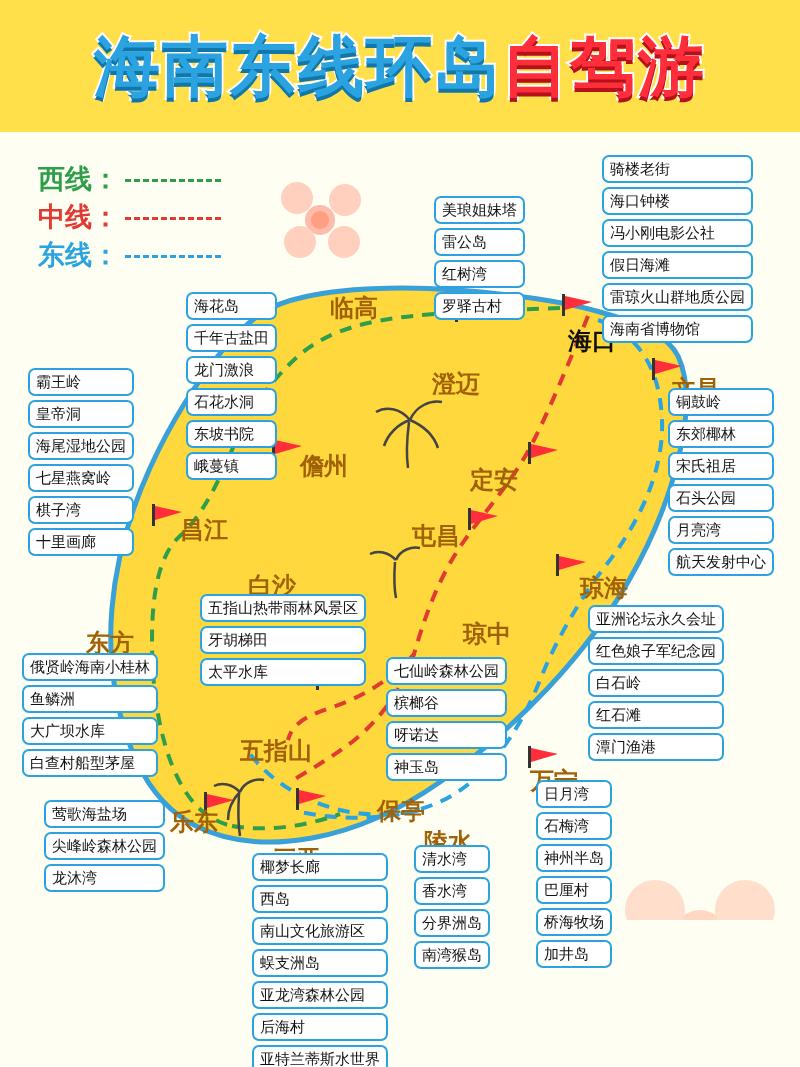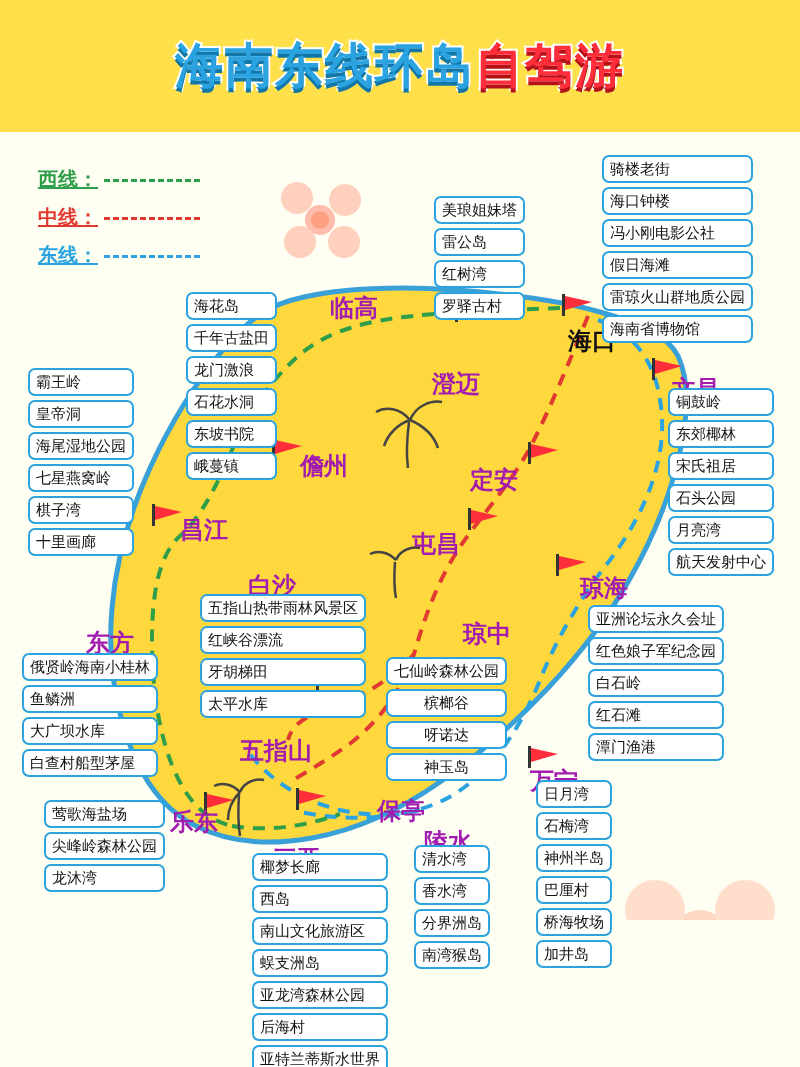--- a/index.html
+++ b/index.html
@@ -8,53 +8,53 @@
     background:#fffef2;
     font-family:"Liberation Sans","DejaVu Sans",sans-serif;
   }
   
   .header{
     position:absolute;left:0;top:0;width:800px;height:132px;
     background:#ffe04a;
   }
   .header .title{
     position:absolute;left:0;top:20px;width:800px;text-align:center;
-    font-size:48px;font-weight:bold;letter-spacing:2px;
+    font-size:66px;font-weight:bold;letter-spacing:2px;
     line-height:92px;white-space:nowrap;
   }
   .title .blue{
     color:#2aa3e0;
     -webkit-text-stroke:4px #ffffff;
     paint-order:stroke fill;
     text-shadow:0 4px 0 #1177a8;
   }
   .title .red{
     color:#ff2e3a;
     -webkit-text-stroke:4px #ffffff;
     paint-order:stroke fill;
     text-shadow:0 4px 0 #b4121b;
   }
   
   .legend{position:absolute;left:38px;top:160px;}
   .legend-row{display:flex;align-items:center;height:38px;}
-  .legend-label{font-size:20px;font-weight:bold;white-space:nowrap;text-decoration:underline;}
+  .legend-label{font-size:27px;font-weight:bold;white-space:nowrap;}
   .legend-dash{width:96px;height:0;border-top:3px dashed #333;margin-left:6px;margin-top:2px;}
   .lg-west .legend-label{color:#2f9e4a;}
   .lg-west .legend-dash{border-top-color:#2f9e4a;}
   .lg-mid .legend-label{color:#e03a32;text-align:center;}
   .lg-mid .legend-dash{border-top-color:#e03a32;}
   .lg-east .legend-label{color:#2aa3e0;}
   .lg-east .legend-dash{border-top-color:#2aa3e0;}
 
   
   .island{position:absolute;left:0;top:120px;width:800px;height:800px;}
 
   
   .city{
-    position:absolute;font-size:24px;font-weight:bold;color:#a21caf;
+    position:absolute;font-size:24px;font-weight:bold;color:#a16207;
     white-space:nowrap;
   }
   
   .chip{
     position:absolute;
     background:#ffffff;border:2px solid #2aa3e0;border-radius:7px;
     font-size:15px;color:#111;line-height:1;
     padding:4px 6px 5px 6px;white-space:nowrap;
   }
   .chip-group{position:absolute;}
@@ -204,21 +204,21 @@
     <path d="M239,674 C238,690 238,704 240,716"></path>
   </g>
 </svg>
 
 <div class="city" style="left:330px;top:292px;">临高</div>
 <div class="city" style="left:568px;top:325px;color:#111;">海口</div>
 <div class="city" style="left:432px;top:368px;">澄迈</div>
 <div class="city" style="left:672px;top:373px;">文昌</div>
 <div class="city" style="left:300px;top:450px;">儋州</div>
 <div class="city" style="left:470px;top:458px;margin-top:6px;">定安</div>
-<div class="city" style="left:412px;top:520px;margin-top:8px;">屯昌</div>
+<div class="city" style="left:412px;top:520px;">屯昌</div>
 <div class="city" style="left:180px;top:514px;">昌江</div>
 <div class="city" style="left:248px;top:570px;">白沙</div>
 <div class="city" style="left:580px;top:572px;">琼海</div>
 <div class="city" style="left:463px;top:618px;">琼中</div>
 <div class="city" style="left:86px;top:627px;">东方</div>
 <div class="city" style="left:240px;top:723px;margin-top:12px;">五指山</div>
 <div class="city" style="left:530px;top:765px;">万宁</div>
 <div class="city" style="left:377px;top:795px;">保亭</div>
 <div class="city" style="left:170px;top:806px;">乐东</div>
 <div class="city" style="left:424px;top:826px;">陵水</div>
@@ -262,34 +262,33 @@
   <div class="chip">霸王岭</div>
   <div class="chip">皇帝洞</div>
   <div class="chip">海尾湿地公园</div>
   <div class="chip">七星燕窝岭</div>
   <div class="chip">棋子湾</div>
   <div class="chip">十里画廊</div>
 </div>
 
 <div class="chip-group" style="left:200px;top:594px;">
   <div class="chip">五指山热带雨林风景区</div>
-  <div class="chip">红峡谷漂流</div>
   <div class="chip">牙胡梯田</div>
   <div class="chip">太平水库</div>
 </div>
 
 <div class="chip-group" style="left:588px;top:605px;">
   <div class="chip">亚洲论坛永久会址</div>
   <div class="chip">红色娘子军纪念园</div>
   <div class="chip">白石岭</div>
   <div class="chip">红石滩</div>
   <div class="chip">潭门渔港</div>
 </div>
 
-<div class="chip-group" style="left:386px;top:657px;text-align:center;">
+<div class="chip-group" style="left:386px;top:657px;">
   <div class="chip">七仙岭森林公园</div>
   <div class="chip">槟榔谷</div>
   <div class="chip">呀诺达</div>
   <div class="chip">神玉岛</div>
 </div>
 
 <div class="chip-group" style="left:22px;top:653px;">
   <div class="chip">俄贤岭海南小桂林</div>
   <div class="chip">鱼鳞洲</div>
   <div class="chip">大广坝水库</div>

